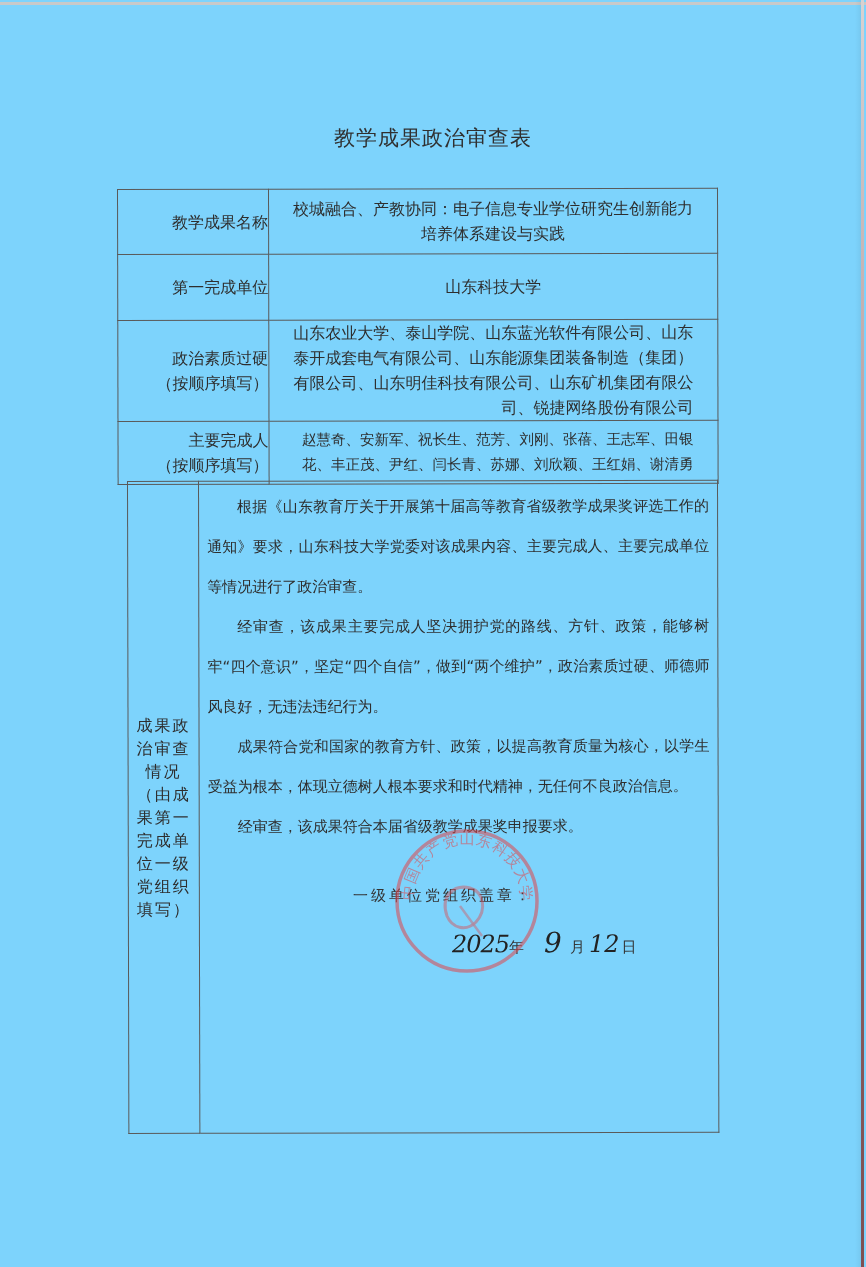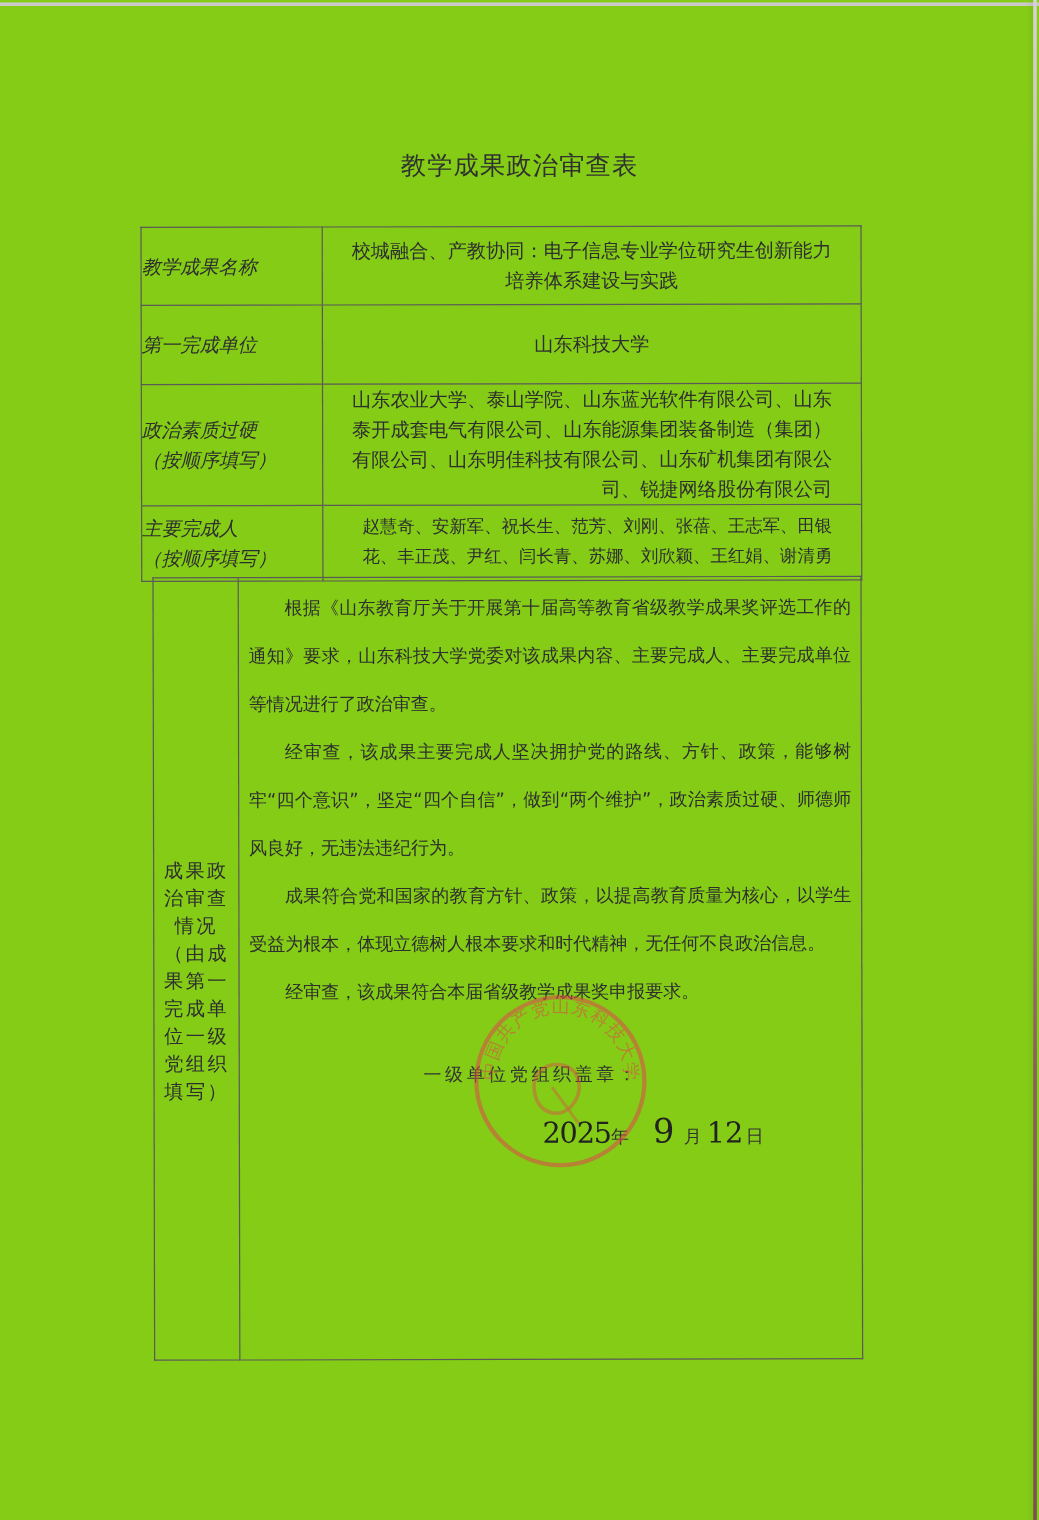--- a/index.html
+++ b/index.html
@@ -12,21 +12,21 @@
       height: 1267px;
       position: relative;
       overflow: hidden;
       font-family: "DejaVu Sans", "Liberation Sans", sans-serif;
       color: #2b2b2b;
     }
     .page {
       position: absolute;
       left: 0; top: 0;
       width: 866px; height: 1267px;
-      background: #84cc16;
+      background: #7dd3fc;
     }
     .top-edge {
       position: absolute;
       left: 0; top: 2px;
       width: 866px; height: 3px;
       background: #c9c9c9;
     }
     .right-edge {
       position: absolute;
       right: 2px; top: 0;
@@ -61,23 +61,22 @@
     }
     .form-table td {
       border: 1.3px solid #5a5a5a;
       padding: 0;
       vertical-align: middle;
       font-size: 16px;
       color: #2e2e2e;
     }
     .label-cell {
       width: 150px;
-      text-align: left;
+      text-align: right;
       line-height: 25px;
-      font-style: italic;
     }
     .value-cell {
       text-align: center;
       line-height: 25px;
       padding: 0 24px !important;
     }
     .value-cell.justify {
       text-align: right;
     }
     .row-name td { height: 64px; }
@@ -139,20 +138,21 @@
     }
     .date-line {
       position: absolute;
       left: 252px; top: 445px;
       font-size: 15px;
       color: #333;
       white-space: nowrap;
     }
     .hand {
       font-family: "DejaVu Serif", serif;
+      font-style: italic;
       font-size: 24px;
       color: #222;
     }
     .hand.year { letter-spacing: -1px; }
     .hand.month { margin-left: 20px; margin-right: 8px; font-size: 28px; }
     .hand.day { margin-left: 4px; margin-right: 2px; }
 
     .stamp {
       position: absolute;
       left: 392px; top: 826px;

